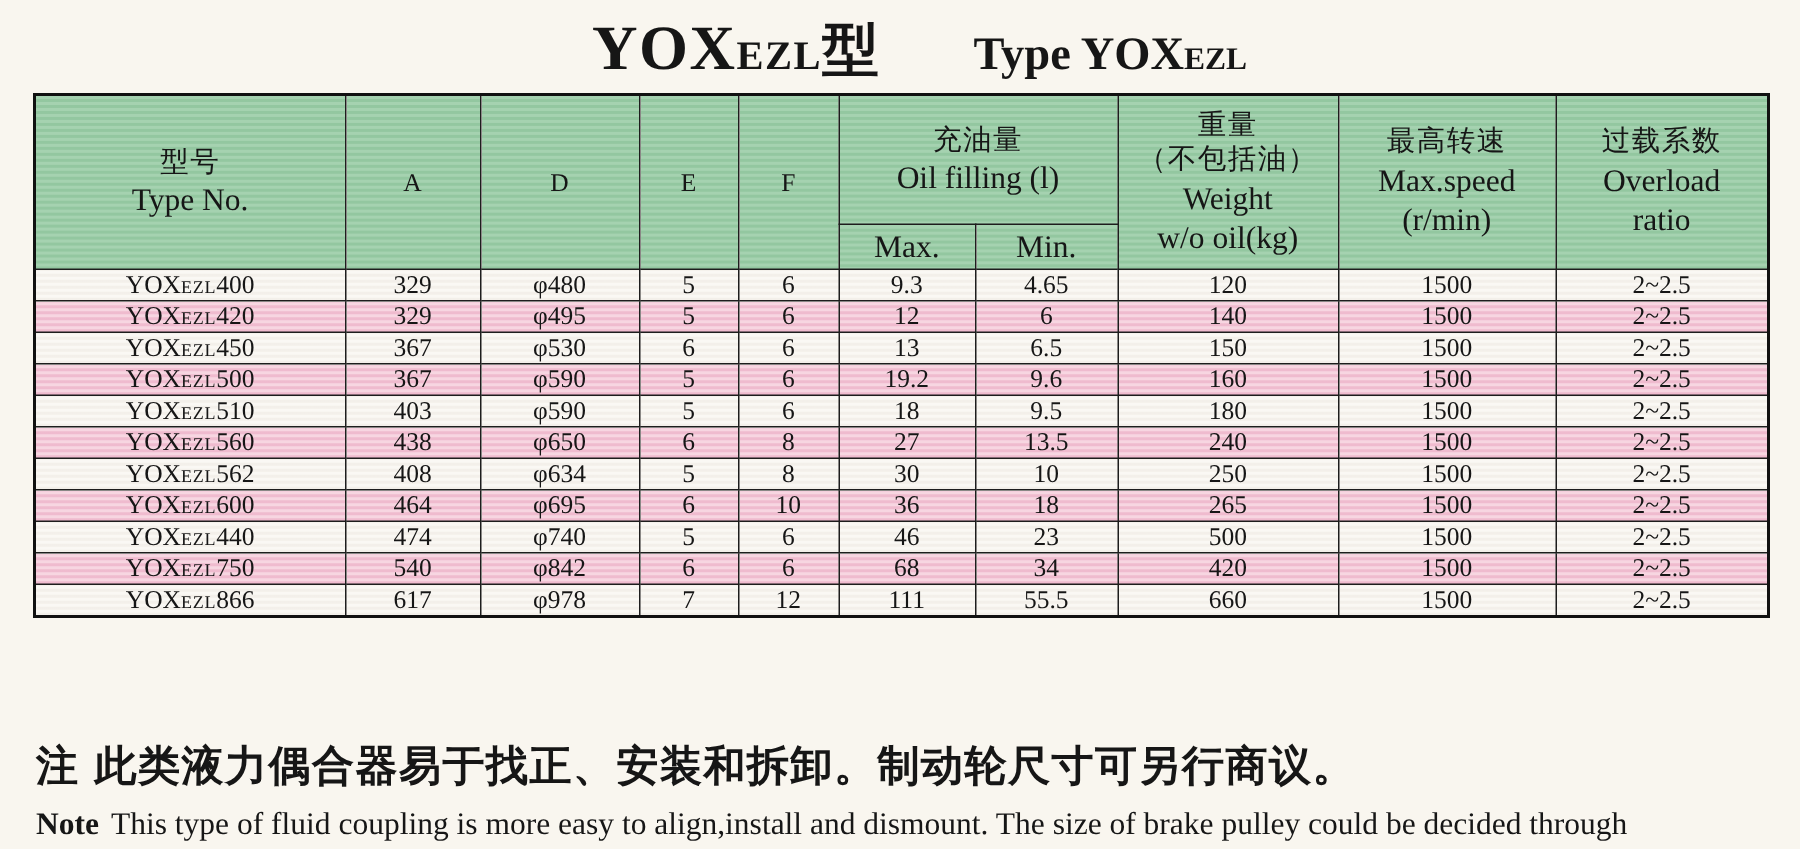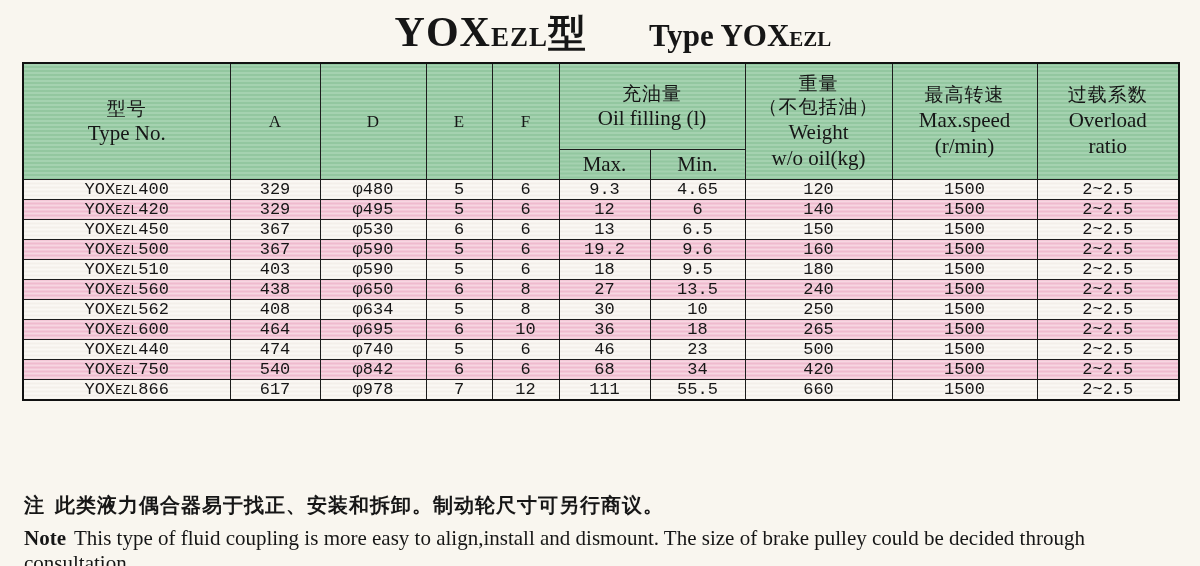--- a/index.html
+++ b/index.html
@@ -49,38 +49,38 @@
     background-image: repeating-linear-gradient(180deg,
       rgba(255,255,255,0.10) 0 2px, rgba(0,80,30,0.05) 2px 4px);
     font-size: 17px;
     line-height: 1.25;
   }
   thead tr.main-head th { height: 85px; }
   thead tr.sub-head th  { height: 29px; font-size: 21px; }
   .hd-zh  { font-size: 19px; letter-spacing: 1px; }
   .hd-en  { font-size: 21px; }
 
-  tbody tr { height: 16px; font-family: Liberation Mono, monospace; }
+  tbody tr { height: 16px; }
   tbody tr.white td {
     background: #f8f5f0;
     background-image: repeating-linear-gradient(180deg,
       rgba(255,255,255,0.25) 0 2px, rgba(170,150,140,0.06) 2px 4px);
   }
   tbody tr.pink td {
     background: #f4c6d6;
     background-image: repeating-linear-gradient(180deg,
       rgba(255,255,255,0.28) 0 2px, rgba(210,120,160,0.14) 2px 4px);
   }
   td .m-pre, td .m-num { font-size: 17px; }
   td .m-sub { font-size: 12px; letter-spacing: 0.5px; }
 
   
   .notes { position: absolute; left: 24px; top: 492px; width: 1160px; }
   .note-zh {
-    font-weight: bold; font-size: 20px; letter-spacing: 1px;
+    font-weight: bold; font-size: 28px; letter-spacing: 1px;
     font-family: "Liberation Sans", "DejaVu Sans", sans-serif;
     margin-bottom: 7px;
   }
   .note-zh .lbl { margin-right: 10px; }
   .note-en { font-size: 21px; }
   .note-en .lbl { font-weight: bold; margin-right: 8px; }
 </style>
 </head>
 <body>
 

